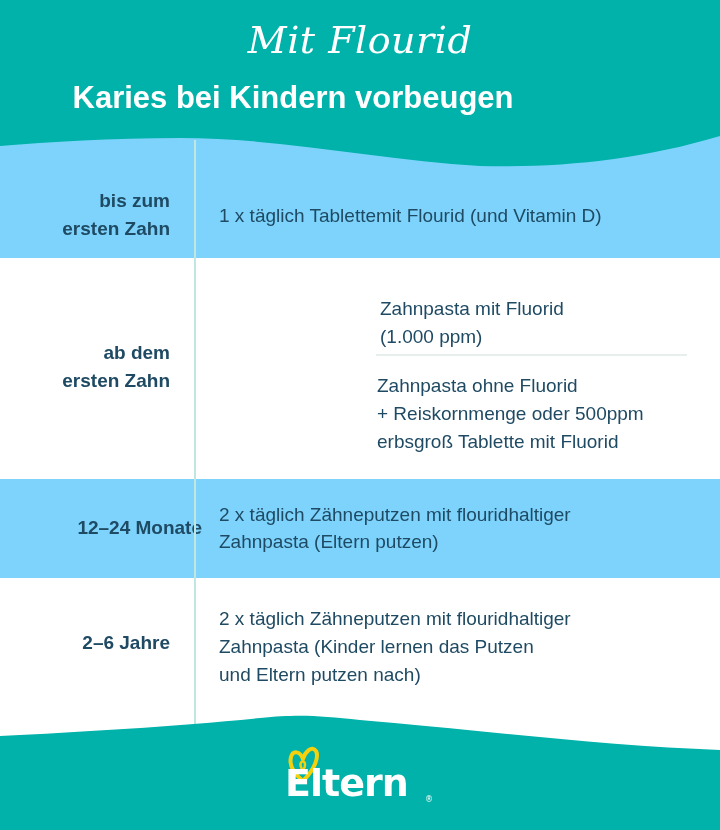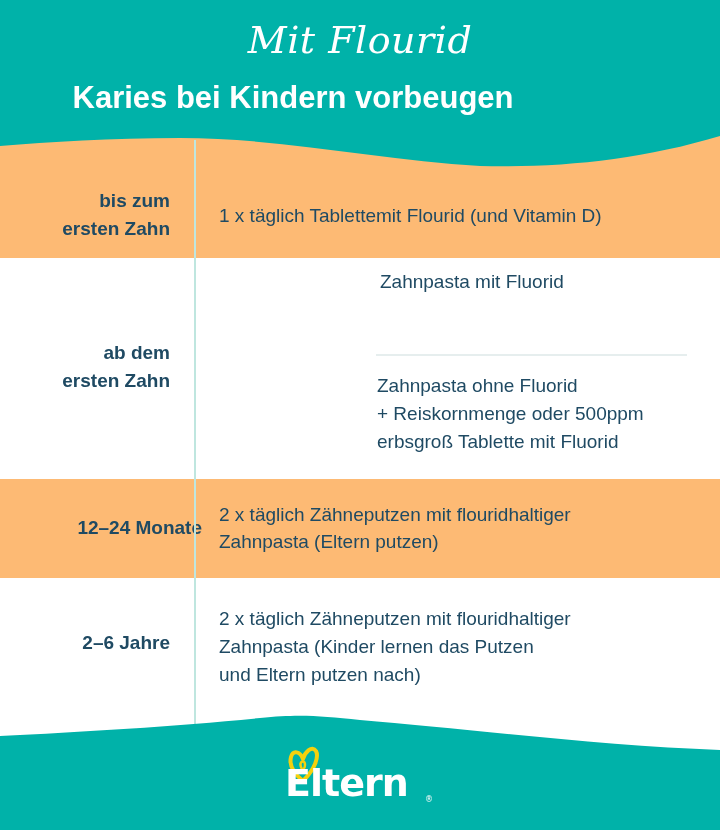--- a/index.html
+++ b/index.html
@@ -4,21 +4,21 @@
 <style>
   html, body { margin: 0; padding: 0; }
   body { width: 720px; height: 830px; position: relative; overflow: hidden; background: #ffffff; font-family: "DejaVu Sans", sans-serif; color: #1f4a63; }
   .header { position: absolute; left: 0; top: 0; width: 720px; height: 170px; z-index: 3; }
   .header svg { position: absolute; left: 0; top: 0; }
   .title-script { position: absolute; top: 18px; left: 0; width: 720px; text-align: center; color: #ffffff; font-family: "DejaVu Serif", serif; font-style: italic; font-size: 38px; font-weight: normal; letter-spacing: 0.5px; }
   .title-main { position: absolute; top: 80px; left: 0; width: 586px; text-align: center; color: #ffffff; font-family: "Liberation Sans", sans-serif; font-weight: bold; font-size: 31px; }
 
   .table { position: absolute; left: 0; top: 0; width: 720px; height: 830px; z-index: 1; }
   .row { position: absolute; left: 0; width: 720px; }
-  .row.shade { background: #fdba74; }
+  .row.shade { background: #7dd3fc; }
   .row.plain { background: #ffffff; }
   .col-line { position: absolute; left: 194px; top: 140px; width: 2px; height: 590px; background: #bfe6df; z-index: 2; }
 
   .label { position: absolute; right: 550px; text-align: right; font-family: "Liberation Sans", sans-serif; font-weight: bold; font-size: 19px; line-height: 28px; color: #1f4a63; white-space: nowrap; }
   .cell { position: absolute; left: 219px; font-family: "Liberation Sans", sans-serif; font-size: 19px; line-height: 29px; color: #1f4a63; white-space: nowrap; }
   .sub { position: absolute; font-family: "Liberation Sans", sans-serif; font-size: 19px; line-height: 28px; color: #1f4a63; white-space: nowrap; }
   .divider { position: absolute; left: 376px; top: 354px; width: 311px; height: 2px; background: #e6eeee; }
 
   .footer { position: absolute; left: 0; top: 700px; width: 720px; height: 130px; z-index: 3; }
   .footer svg { position: absolute; left: 0; top: 0; }
@@ -39,22 +39,23 @@
     <div class="cell" style="top:71px;">
       <div>1 x täglich Tablettemit Flourid (und Vitamin D)</div>
     </div>
   </div>
 
   <div class="row plain" style="top:258px;height:221px;">
     <div class="label" style="top:81px;">
       <div>ab dem</div>
       <div>ersten Zahn</div>
     </div>
-    <div class="sub" style="left:380px;top:10px;">
+    <div class="sub" style="left:380px;top:37px;">
       <div>Zahnpasta mit Fluorid</div>
+      <div>(1.000 ppm)</div>
     </div>
     <div class="sub" style="left:377px;top:114px;">
       <div>Zahnpasta ohne Fluorid</div>
       <div>+ Reiskornmenge oder 500ppm</div>
       <div>erbsgroß Tablette mit Fluorid</div>
     </div>
   </div>
   <div class="divider"></div>
 
   <div class="row shade" style="top:479px;height:99px;padding-left:32px;">

